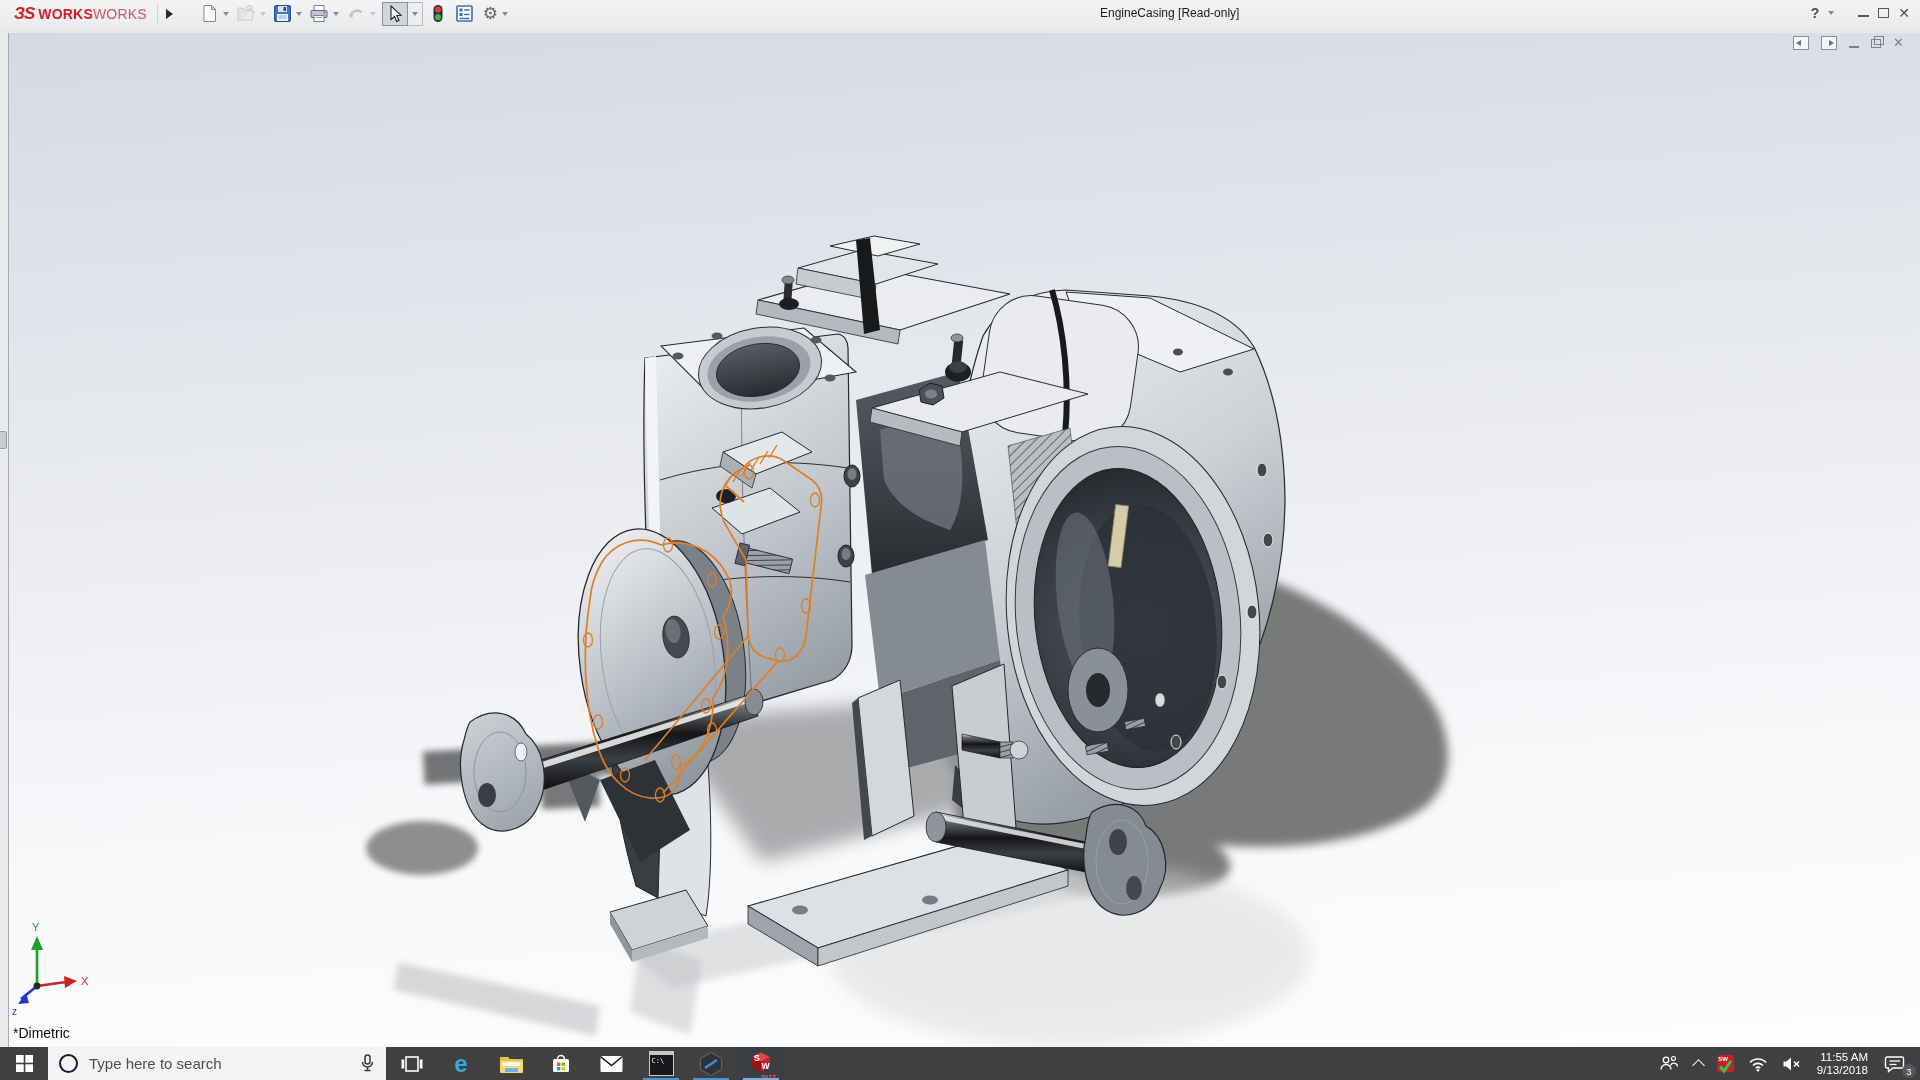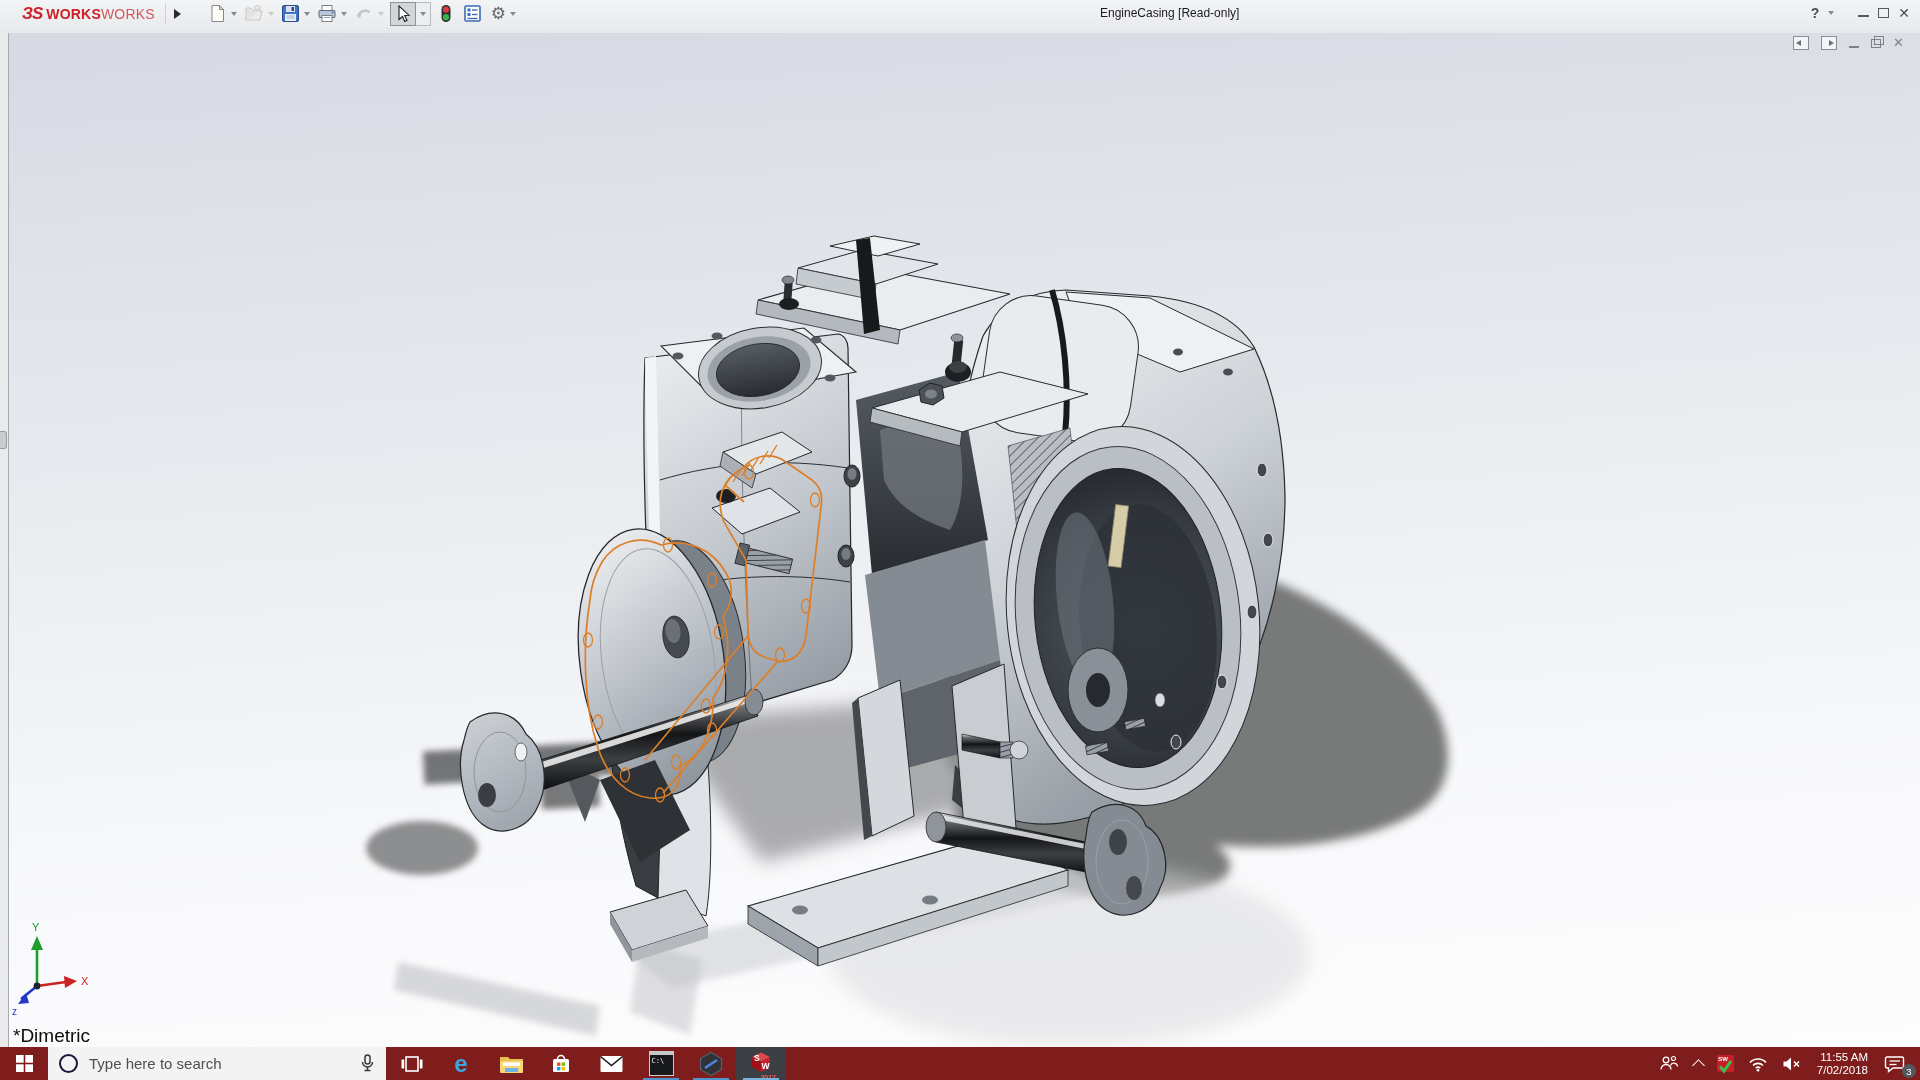--- a/index.html
+++ b/index.html
@@ -1,21 +1,21 @@
 <!DOCTYPE html>
 <html><head>
 <meta charset="utf-8">
 <style>
   html,body{margin:0;padding:0;}
   body{width:1920px;height:1080px;overflow:hidden;font-family:"Liberation Sans",sans-serif;background:#000;}
   .screen{position:relative;width:1920px;height:1080px;}
 
   
   .titlebar{position:absolute;top:0;left:0;right:0;height:27px;background:linear-gradient(#f3f4f5,#e9ebed);border-bottom:1px solid #cfd2d5;display:flex;align-items:center;}
-  .brand{display:flex;align-items:baseline;padding-left:22px;}
+  .brand{display:flex;align-items:baseline;padding-left:14px;}
   .brand-mark{color:#cf2029;font-style:italic;font-weight:bold;font-size:17px;letter-spacing:-1px;}
   .brand-solid{color:#cf2029;font-weight:bold;font-size:14px;margin-left:4px;letter-spacing:.2px;}
   .brand-works{color:#d4575e;font-size:14px;letter-spacing:.2px;}
   .brand-sep{width:1px;height:21px;background:#d0d3d6;margin:0 8px 0 10px;}
   .flyout{width:0;height:0;border-left:7px solid #28292b;border-top:5px solid transparent;border-bottom:5px solid transparent;margin-right:26px;}
   .toolbar{display:flex;align-items:center;}
   .tbtn{display:flex;align-items:center;padding:1px 1px;}
   .caret{width:0;height:0;border-top:4px solid #85898e;border-left:3.5px solid transparent;border-right:3.5px solid transparent;margin:0 6px 0 3px;}
   .caret.dis{border-top-color:#c7cacd;}
   .select-box{display:flex;align-items:center;background:#d3d6d9;border:1px solid #8e9298;height:22px;padding:0 4px;}
@@ -36,25 +36,25 @@
   .panel-edge{position:absolute;left:0;top:0;bottom:0;width:8px;background:#eaebec;border-right:1px solid #a6aaaf;}
   .panel-handle{position:absolute;left:0;top:398px;width:6px;height:16px;background:#c9ccd0;border:1px solid #9a9ea3;border-left:none;border-radius:0 3px 3px 0;}
   .doc-controls{position:absolute;top:3px;right:16px;display:flex;gap:12px;align-items:center;}
   .pane-ico{width:14px;height:12px;border:1px solid #8a8f96;position:relative;background:#f4f5f6;}
   .pane-ico .tri-l{position:absolute;left:2px;top:3px;width:0;height:0;border-right:5px solid #6d727a;border-top:3px solid transparent;border-bottom:3px solid transparent;}
   .pane-ico .tri-r{position:absolute;right:2px;top:3px;width:0;height:0;border-left:5px solid #6d727a;border-top:3px solid transparent;border-bottom:3px solid transparent;}
   .dc-min{width:10px;height:2px;background:#7d828a;margin-top:7px;}
   .dc-restore{width:8px;height:7px;border:1.5px solid #7d828a;position:relative;background:transparent;}
   .dc-restore::before{content:"";position:absolute;left:2px;top:-4px;width:8px;height:7px;border:1.5px solid #7d828a;}
   .dc-close{font-size:13px;color:#7d828a;line-height:12px;}
-  .view-label{position:absolute;left:13px;top:992px;font-size:19px;color:#0c0c0c;}
+  .view-label{position:absolute;left:13px;top:992px;font-size:14px;color:#0c0c0c;}
   .triad{position:absolute;left:4px;top:870px;}
 
   
-  .taskbar{position:absolute;top:1047px;left:0;width:1920px;height:33px;background:#7f1d1d;display:flex;align-items:stretch;}
+  .taskbar{position:absolute;top:1047px;left:0;width:1920px;height:33px;background:#404040;display:flex;align-items:stretch;}
   .start{width:48px;display:flex;align-items:center;justify-content:center;}
   .searchbox{width:316px;background:#f3f3f3;display:flex;align-items:center;gap:9px;padding:0 11px;}
   .cortana-ring{width:15px;height:15px;border:2.4px solid #16193a;border-radius:50%;flex:none;}
   .search-input{flex:1;border:none;background:transparent;outline:none;font-size:15px;color:#3c3c3c;font-family:"Liberation Sans",sans-serif;}
   .search-input::placeholder{color:#4e4e4e;opacity:1;}
   .appcell{width:50px;display:flex;align-items:center;justify-content:center;position:relative;}
   .appcell.running::after{content:"";position:absolute;bottom:0;left:7px;right:7px;height:2px;background:#4f94cd;}
   .appcell.active{background:#3b3f43;}
   .appcell.active::after{background:#76b2e0;}
   .edge-letter{font-size:24px;font-weight:bold;color:#3ba7e0;line-height:24px;}
@@ -554,21 +554,21 @@
       </div>
       <div class="trayitem">
         <svg width="19" height="16">
           <polygon points="1.5,5.5 4.5,5.5 9,1.5 9,14.5 4.5,10.5 1.5,10.5" fill="#fff"></polygon>
           <line x1="12" y1="5.5" x2="17" y2="10.5" stroke="#fff" stroke-width="1.5"></line>
           <line x1="17" y1="5.5" x2="12" y2="10.5" stroke="#fff" stroke-width="1.5"></line>
         </svg>
       </div>
       <div class="clock">
         <div>11:55 AM</div>
-        <div>7/02/2018</div>
+        <div>9/13/2018</div>
       </div>
       <div class="trayitem action">
         <svg width="22" height="20">
           <path d="M3,3 h15 a1.5,1.5 0 0 1 1.5,1.5 v8 a1.5,1.5 0 0 1 -1.5,1.5 h-9 l-4.5,3.5 v-3.5 h-1.5 a1.5,1.5 0 0 1 -1.5,-1.5 v-8 a1.5,1.5 0 0 1 1.5,-1.5 z" fill="none" stroke="#fff" stroke-width="1.4"></path>
           <line x1="5.5" y1="7" x2="16" y2="7" stroke="#fff" stroke-width="1.3"></line>
           <line x1="5.5" y1="10.5" x2="12.5" y2="10.5" stroke="#fff" stroke-width="1.3"></line>
         </svg>
         <div class="badge">3</div>
       </div>
     </div>

